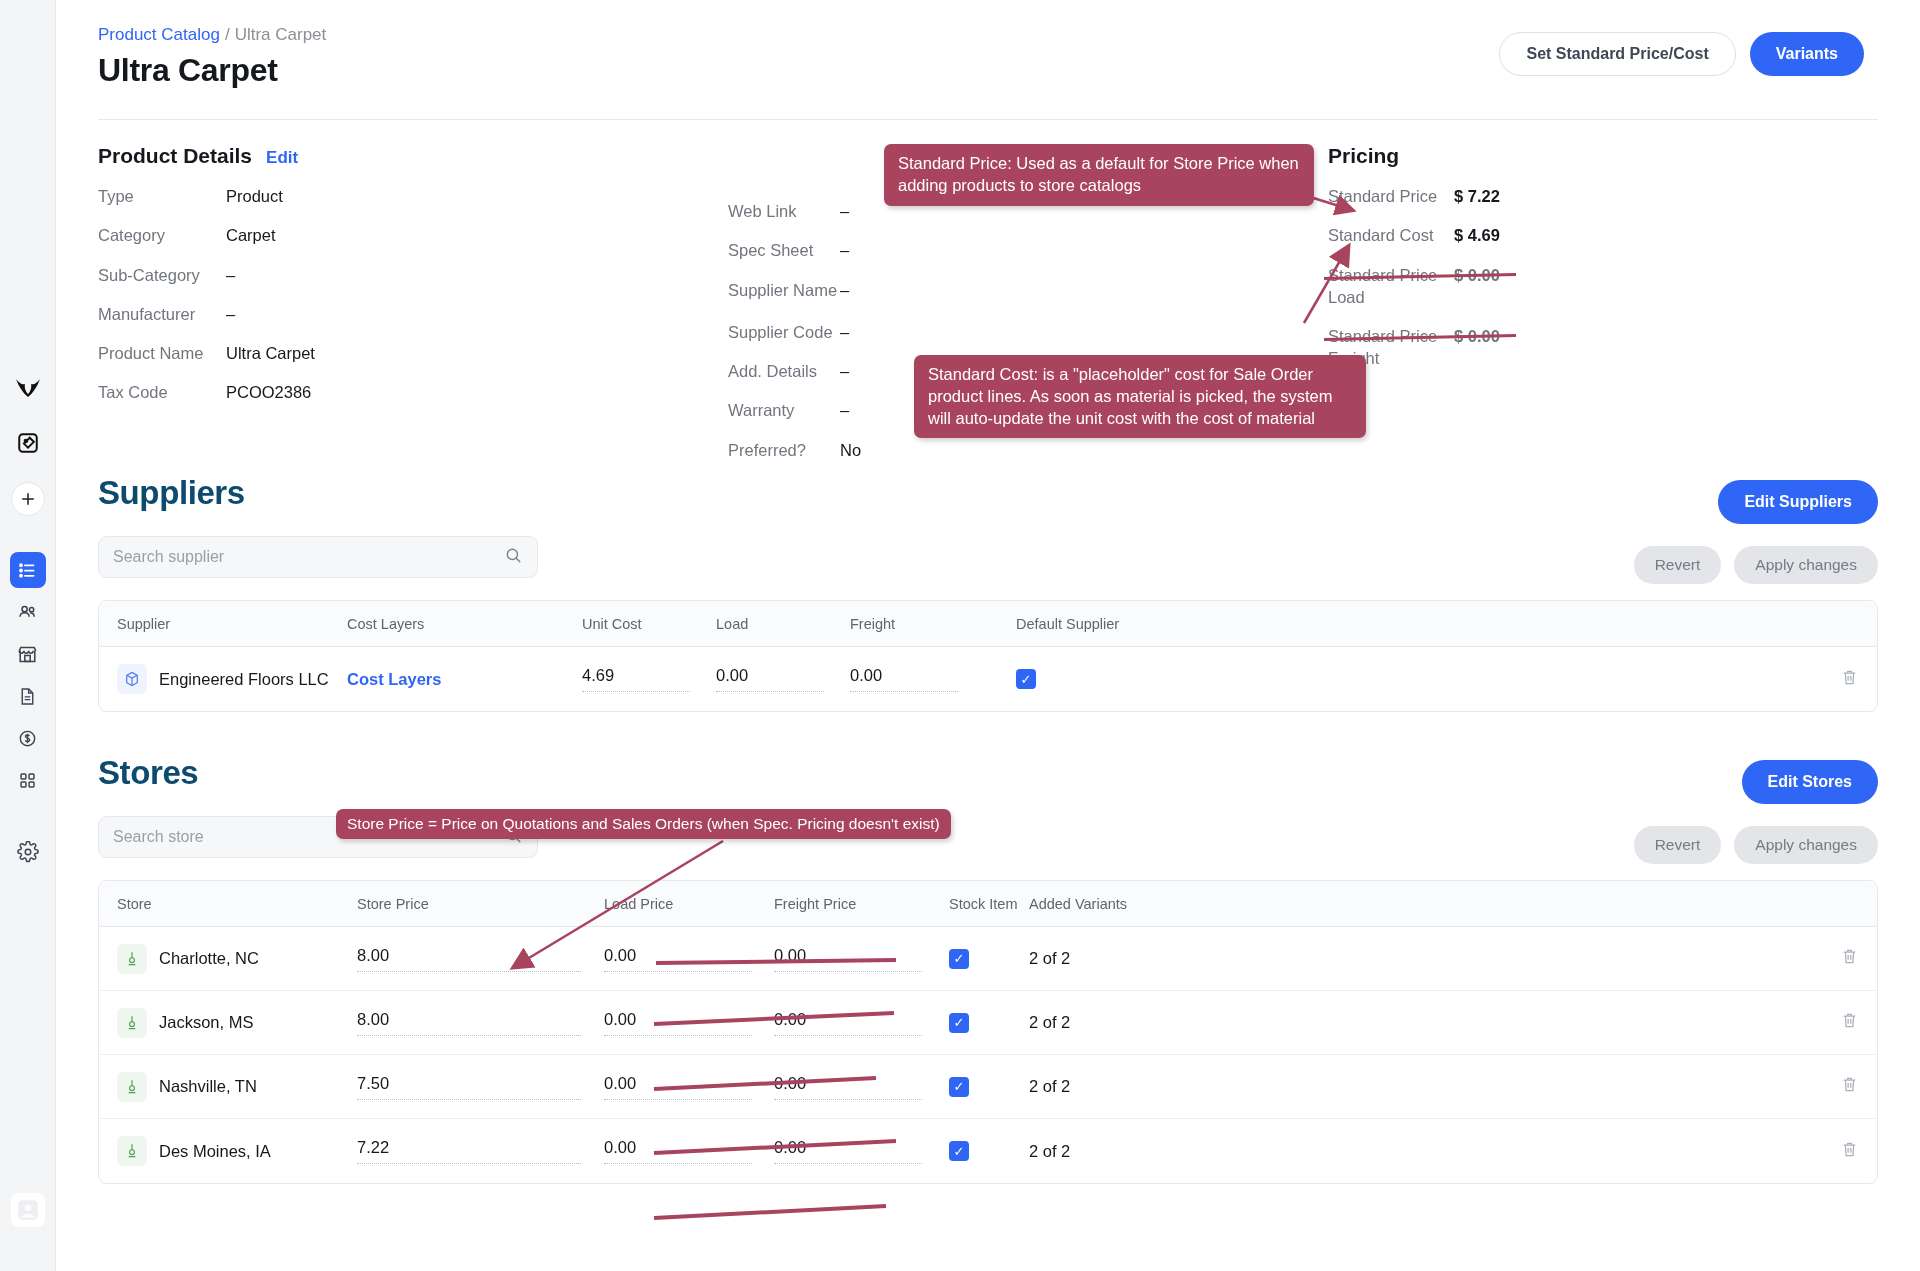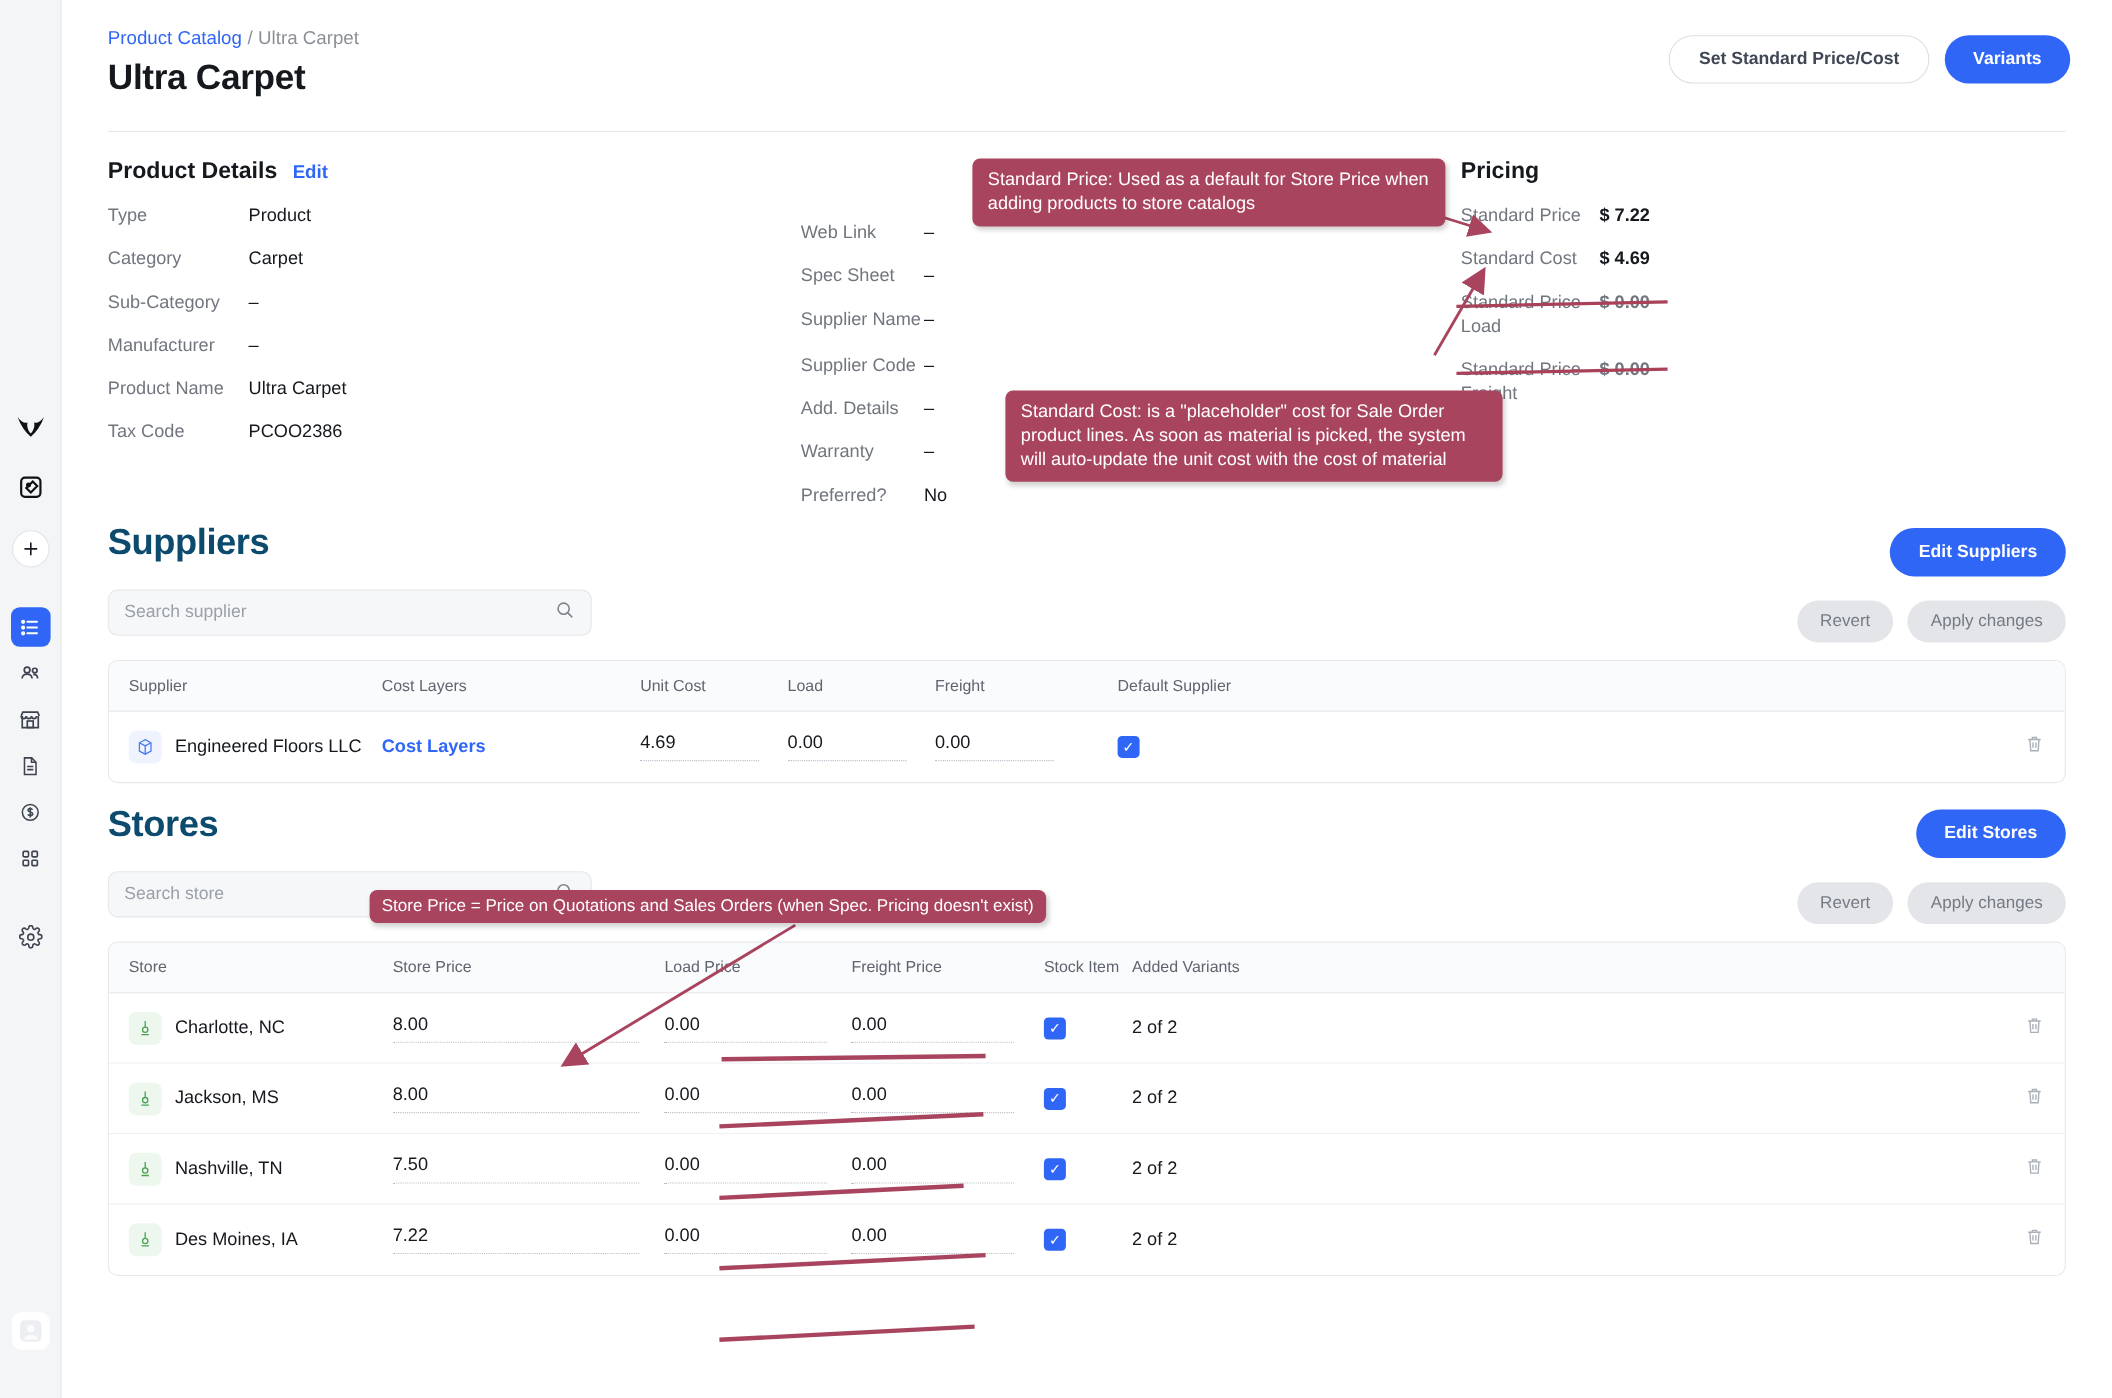--- a/index.html
+++ b/index.html
@@ -44,21 +44,21 @@
   .main { position: absolute; left: 56px; top: 0; width: 1864px; height: 1271px; }
   .content { position: relative; padding: 0 42px 0 42px; }
 
   
   .crumbs { padding-top: 24px; font-size: 17px; line-height: 22px; }
   .crumb-link { color: #2f66f5; cursor: pointer; }
   .crumb-sep  { color: #8b9097; margin: 0 5px; }
   .crumb-cur  { color: #8b9097; }
   .page-title { font-size: 32px; font-weight: 700; color: #15181d; margin-top: 6px; letter-spacing: -0.3px; }
 
-  .hdr-actions { position: absolute; right: 38px; top: 32px; display: flex; gap: 14px; align-items: center; }
+  .hdr-actions { position: absolute; right: 56px; top: 32px; display: flex; gap: 14px; align-items: center; }
   .btn-outline {
     height: 44px; padding: 0 26px; border-radius: 22px;
     border: 1px solid #dcdfe4; background: #fff; color: #3f4654;
     font-size: 16px; font-weight: 600; cursor: pointer;
     display: flex; align-items: center;
   }
   .btn-primary {
     height: 44px; padding: 0 26px; border-radius: 22px; border: none;
     background: #2f66f5; color: #ffffff; font-size: 16px; font-weight: 700;
     cursor: pointer; display: flex; align-items: center;
@@ -425,21 +425,21 @@
                 <svg width="19" height="19" viewBox="0 0 24 24" fill="none" stroke="currentColor" stroke-width="1.6">
                     <path d="M4.8 6.6h14.4M9.6 6.6V4.4h4.8v2.2M6.8 6.6l.9 13h8.6l.9-13"></path>
                     <path d="M10.3 10v6M13.7 10v6"></path>
                   </svg>
               </span>
             </span>
           </div>
         </div>
       </div>
 
-      <div class="block" style="margin-top:18px;">
+      <div class="block" style="margin-top:42px;">
         <div class="block-title">Stores</div>
         <button class="btn-primary block-btn">Edit Stores</button>
         <div class="row-actions">
           <button class="btn-ghost">Revert</button>
           <button class="btn-ghost">Apply changes</button>
         </div>
 
         <div class="search-box">
           <input placeholder="Search store" style="">
           <span>

